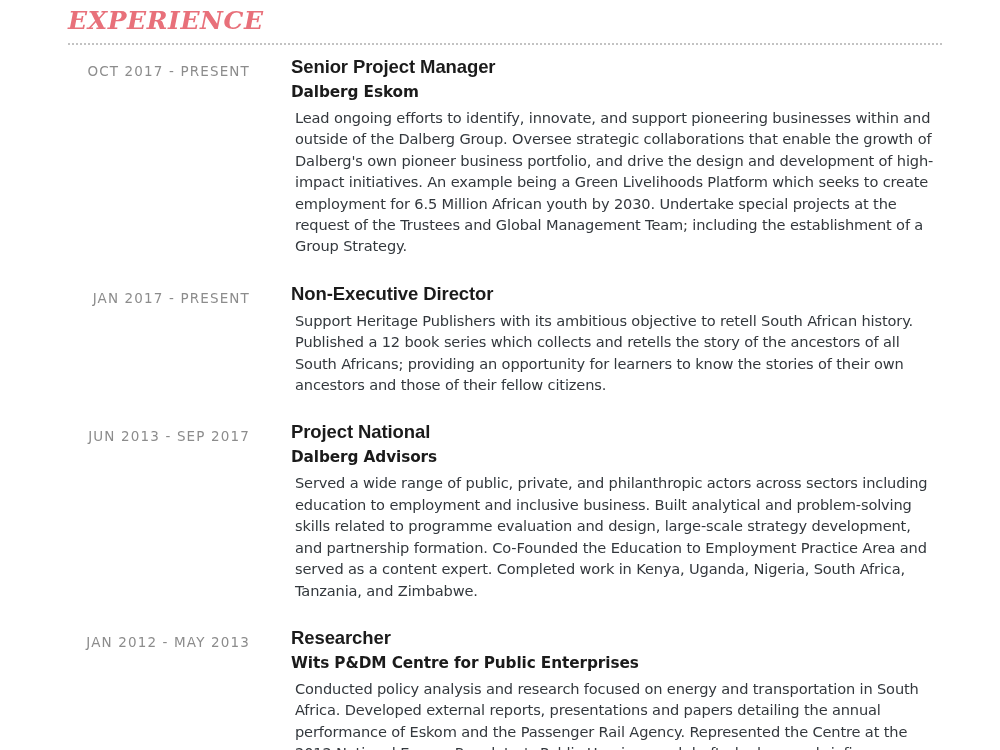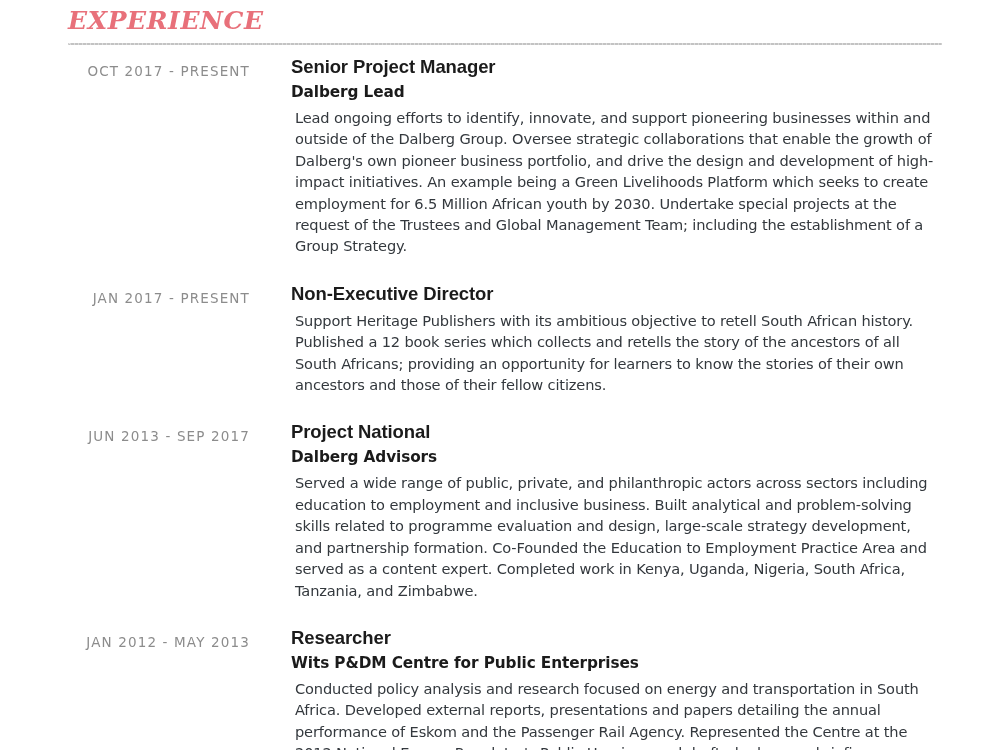--- a/index.html
+++ b/index.html
@@ -1,15 +1,15 @@
 <!DOCTYPE html>
 <html><head>
 <meta charset="utf-8">
 <style>
-  * { box-sizing: border-box; border-radius: 27px; }
+  * { box-sizing: border-box; }
   html, body {
     margin: 0;
     padding: 0;
     width: 1000px;
     height: 750px;
     background: #ffffff;
     overflow: hidden;
   }
   body {
     font-family: "DejaVu Sans", sans-serif;
@@ -120,21 +120,21 @@
     <h1 class="section-title">EXPERIENCE</h1>
     <div class="section-rule"></div>
   </div>
 
   <div class="entries">
 
     <div class="entry">
       <div class="entry-dates">OCT 2017 - PRESENT</div>
       <div class="entry-body">
         <div class="job-title">Senior Project Manager</div>
-        <div class="job-company">Dalberg Lead</div>
+        <div class="job-company">Dalberg Eskom</div>
         <p class="job-desc">Lead ongoing efforts to identify, innovate, and support pioneering businesses within and outside of the Dalberg Group. Oversee strategic collaborations that enable the growth of Dalberg's own pioneer business portfolio, and drive the design and development of high-impact initiatives. An example being a Green Livelihoods Platform which seeks to create employment for 6.5 Million African youth by 2030. Undertake special projects at the request of the Trustees and Global Management Team; including the establishment of a Group Strategy.</p>
       </div>
     </div>
 
     <div class="entry">
       <div class="entry-dates">JAN 2017 - PRESENT</div>
       <div class="entry-body">
         <div class="job-title">Non-Executive Director</div>
         <p class="job-desc">Support Heritage Publishers with its ambitious objective to retell South African history. Published a 12 book series which collects and retells the story of the ancestors of all South Africans; providing an opportunity for learners to know the stories of their own ancestors and those of their fellow citizens.</p>
       </div>

